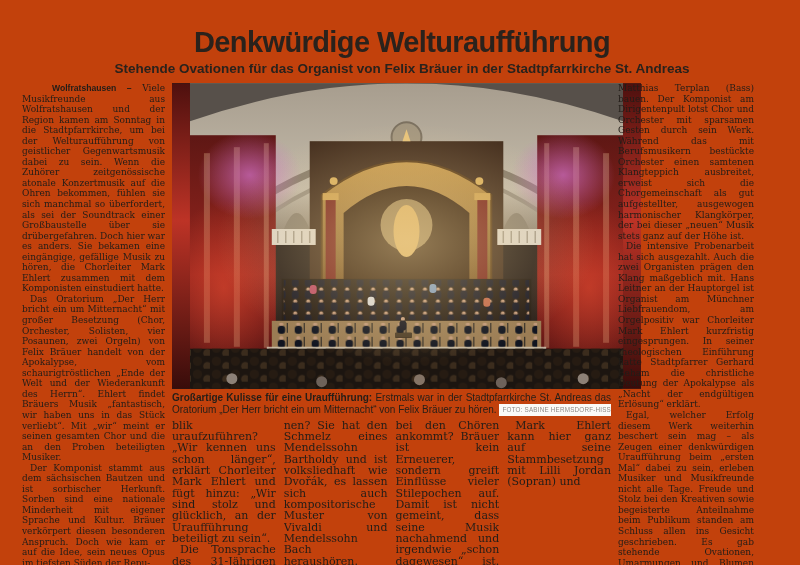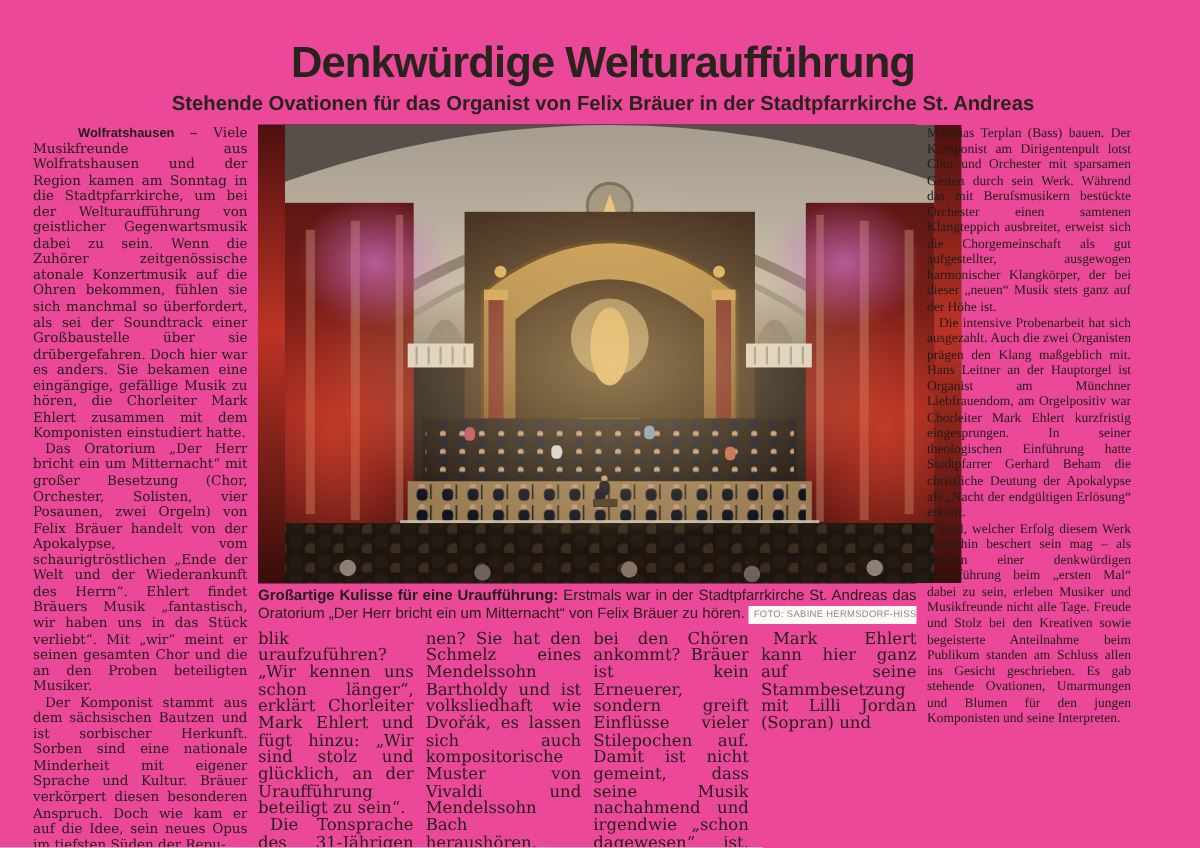--- a/index.html
+++ b/index.html
@@ -1,28 +1,28 @@
 <!DOCTYPE html>
 <html lang="de"><head>
 <meta charset="utf-8">
 <style>
   html,body{margin:0;padding:0;background:#fbfaf7;}
   .page{position:relative;width:800px;height:565px;box-sizing:border-box;
-        padding:26px 18px 8px 22px;background:#ec4899;overflow:hidden;
+        padding:26px 18px 8px 22px;background:#c2410c;overflow:hidden;
         font-family:"DejaVu Serif",serif;color:#221d18;}
   header{text-align:center;margin:0 0 7px 0;}
   h1{margin:0 0 2px 0;font-family:"Liberation Sans",sans-serif;font-weight:bold;
      font-size:29px;letter-spacing:-0.6px;color:#2a221c;}
   h2{margin:0;font-family:"Liberation Sans",sans-serif;font-weight:bold;
      font-size:13.5px;color:#2a221c;}
   .content{display:flex;gap:7px;height:482px;}
   .col{font-size:9px;line-height:10.55px;text-align:justify;overflow:hidden;
        hyphens:auto;-webkit-hyphens:auto;word-break:normal;}
   .col-left{width:143px;flex:none;}
-  .col-right{width:136px;flex:none;font-family:Liberation Serif, serif;}
+  .col-right{width:136px;flex:none;}
   .middle{width:439px;flex:none;display:flex;flex-direction:column;}
   .photo{height:306px;line-height:0;background:#241c16;}
   .photo svg{display:block;}
   .caption{position:relative;margin:3px 0 3px 0;font-family:"Liberation Sans",sans-serif;
            font-size:10px;line-height:11.8px;color:#241e18;text-align:justify;
            padding-bottom:1px;}
   .cap-lead{font-weight:bold;}
   .credit{position:absolute;right:0;bottom:1px;font-size:6.3px;letter-spacing:.2px;
           color:#8d8a86;background:#fbfaf7;padding-left:4px;}
   .mid-cols{display:flex;gap:8px;flex:1;overflow:hidden;}

